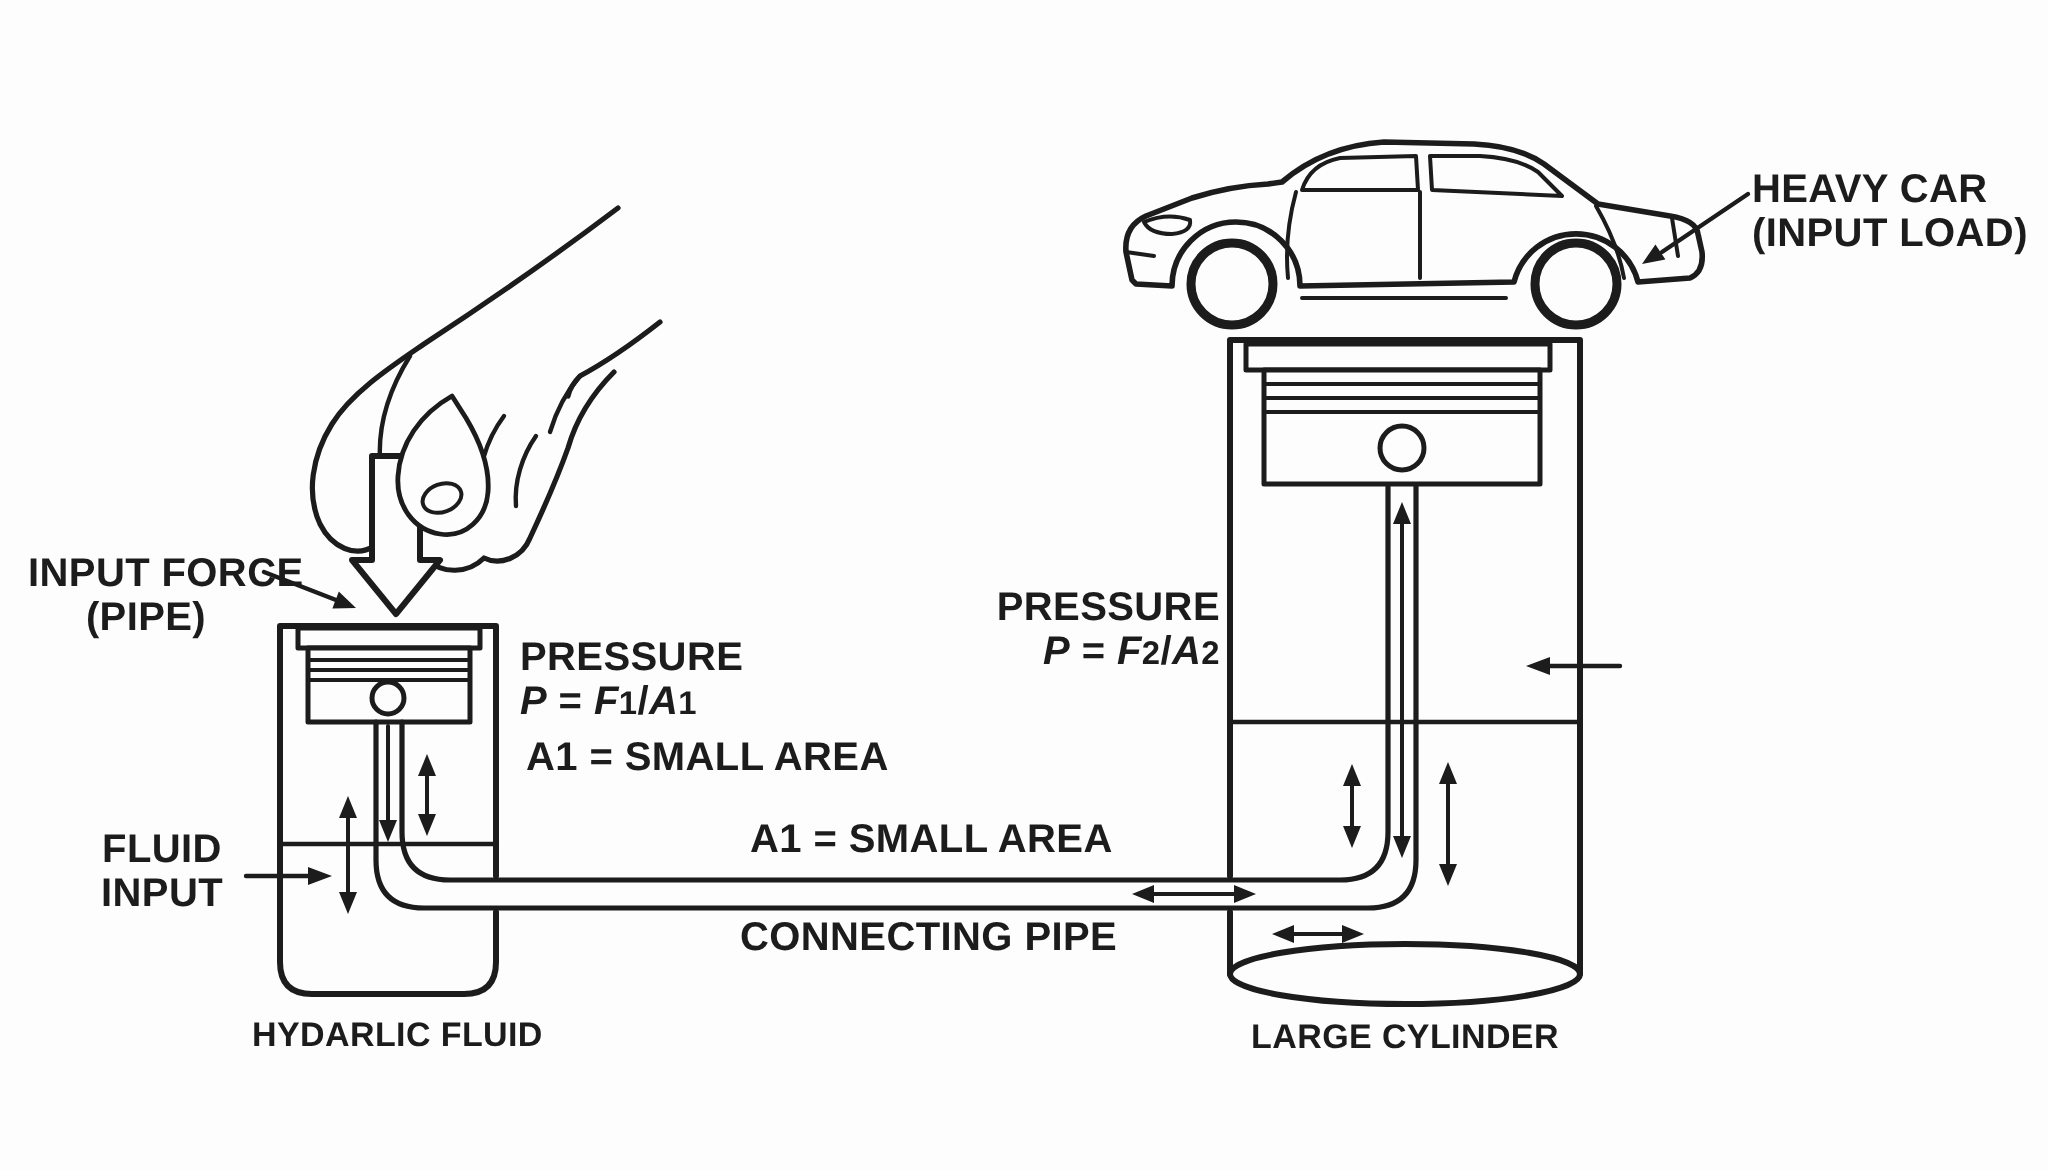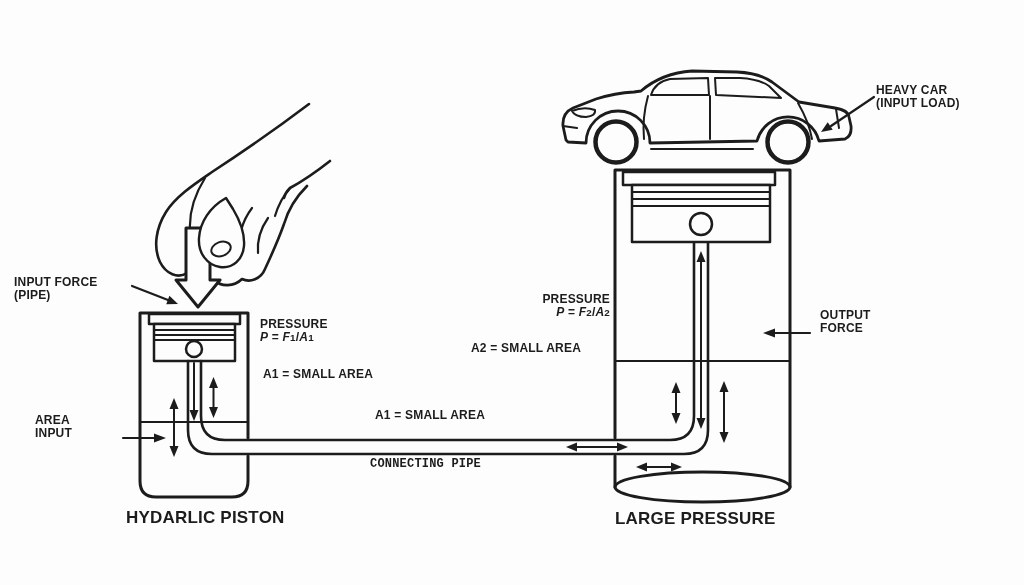--- a/index.html
+++ b/index.html
@@ -4,23 +4,23 @@
 <style>
   html,body{margin:0;padding:0;background:#ffffff;}
   .stage{
     position:relative;width:1024px;height:585px;overflow:hidden;
     background:var(--background,#fdfdfd);
     font-family:"Liberation Sans", sans-serif;
   }
   .art{position:absolute;left:0;top:0;color:var(--ink,#1c1c1c);}
   .lbl{
     position:absolute;font-weight:700;color:var(--ink,#1c1c1c);
-    font-size:12px;line-height:1.12;white-space:nowrap;letter-spacing:.2px;
+    font-size:20px;line-height:1.12;white-space:nowrap;letter-spacing:.2px;
   }
-  .center{text-align:left;}
+  .center{text-align:center;}
   .right{text-align:right;}
   .big{font-size:17px;}
   .it{font-style:italic;}
   .dg{font-size:.82em;}
 </style>
 </head>
 <body>
 
 <div class="stage">
 
@@ -134,49 +134,44 @@
       <polygon fill="currentColor" stroke="none" points="821,132 827.7,122.2 832.7,129.7"></polygon>
     </g>
   </svg>
 
   <div class="lbl center" style="left:14px;top:276px;width:118px;">
     <div>INPUT FORCE</div>
     <div>(PIPE)</div>
   </div>
 
   <div class="lbl center" style="left:35px;top:414px;width:92px;">
-    <div>AREA</div>
+    <div>FLUID</div>
     <div>INPUT</div>
   </div>
 
-  <div class="lbl big" style="left:126px;top:508px;">HYDARLIC PISTON</div>
+  <div class="lbl big" style="left:126px;top:508px;">HYDARLIC FLUID</div>
 
   <div class="lbl" style="left:260px;top:318px;">
     <div>PRESSURE</div>
     <div><span class="it">P</span><span> = </span><span class="it">F</span><span class="dg">1</span><span>/</span><span class="it">A</span><span class="dg">1</span></div>
   </div>
 
   <div class="lbl" style="left:263px;top:368px;">A1 = SMALL AREA</div>
 
   <div class="lbl" style="left:375px;top:409px;">A1 = SMALL AREA</div>
 
-  <div class="lbl" style="left:370px;top:458px;font-family:Liberation Mono, monospace;">CONNECTING PIPE</div>
+  <div class="lbl" style="left:370px;top:458px;">CONNECTING PIPE</div>
 
   <div class="lbl right" style="left:490px;top:293px;width:120px;">
     <div>PRESSURE</div>
     <div><span class="it">P</span><span> = </span><span class="it">F</span><span class="dg">2</span><span>/</span><span class="it">A</span><span class="dg">2</span></div>
   </div>
 
-  <div class="lbl" style="left:471px;top:342px;">A2 = SMALL AREA</div>
 
-  <div class="lbl" style="left:820px;top:309px;">
-    <div>OUTPUT</div>
-    <div>FORCE</div>
-  </div>
 
   <div class="lbl" style="left:876px;top:84px;">
     <div>HEAVY CAR</div>
     <div>(INPUT LOAD)</div>
   </div>
 
-  <div class="lbl big center" style="left:615px;top:509px;width:175px;">LARGE PRESSURE</div>
+  <div class="lbl big center" style="left:615px;top:509px;width:175px;">LARGE CYLINDER</div>
 
 </div>
 
 </body></html>

